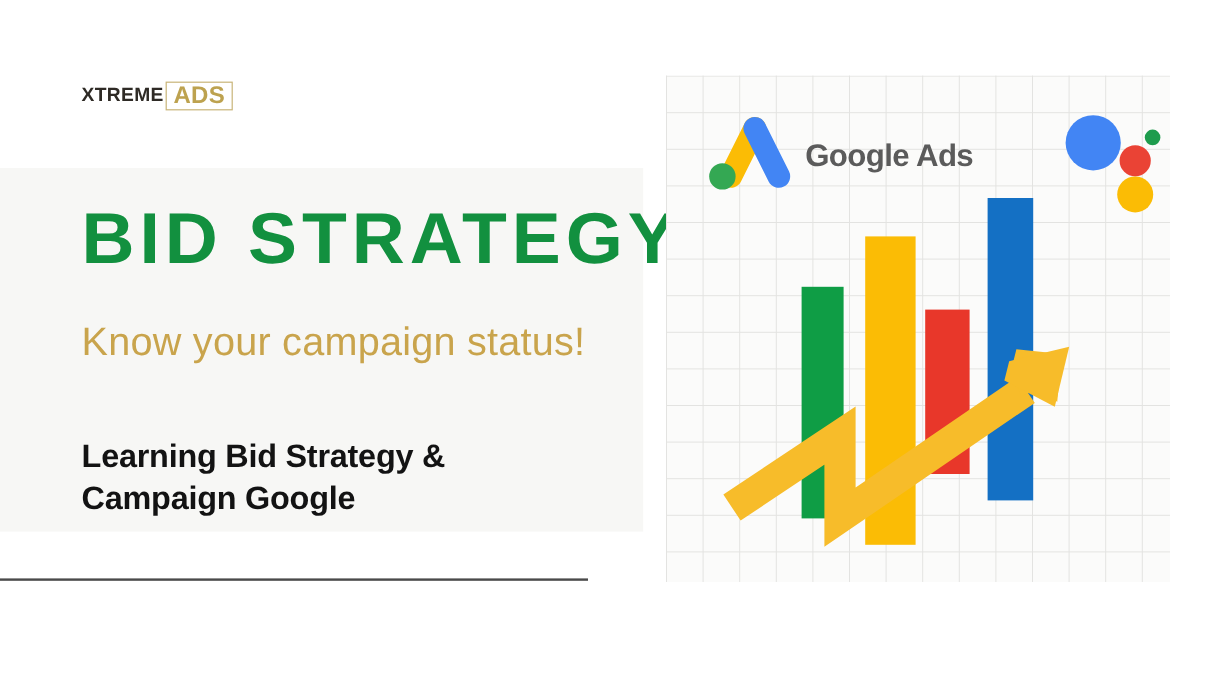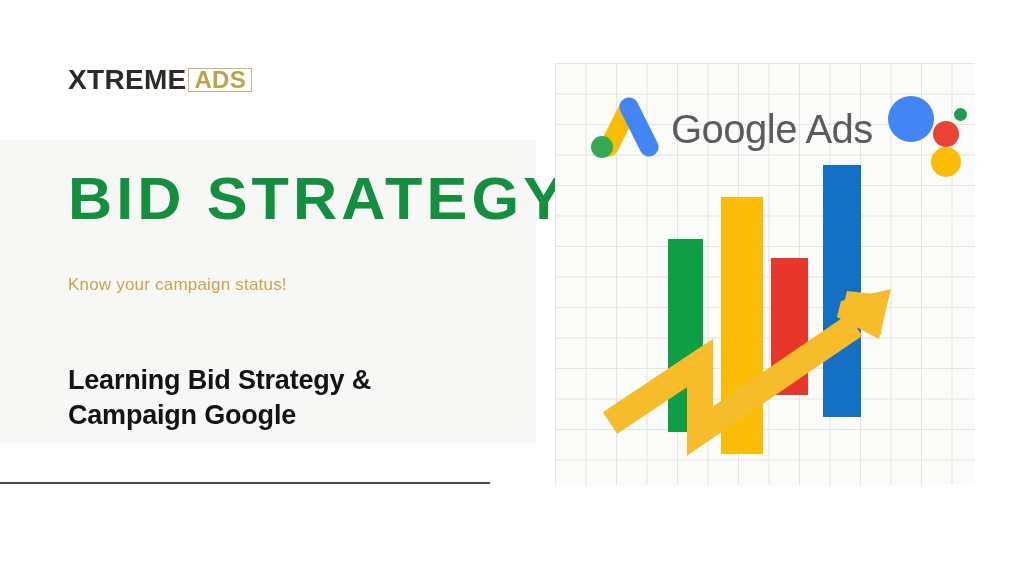--- a/index.html
+++ b/index.html
@@ -34,30 +34,30 @@
     position: absolute;
     left: 68px;
     top: 68px;
     display: flex;
     align-items: stretch;
     height: 24px;
   }
   .brand-xtreme {
     font-family: "Liberation Sans", sans-serif;
     font-weight: bold;
-    font-size: 28px;
+    font-size: 16px;
     letter-spacing: 0.3px;
     color: #2e2a25;
     line-height: 24px;
     padding-right: 2px;
   }
   .brand-ads {
     font-family: "Liberation Sans", sans-serif;
     font-weight: bold;
-    font-size: 24px;
+    font-size: 20px;
     letter-spacing: 0.3px;
     color: #bda24f;
     line-height: 22px;
     border: 1px solid #c9b478;
     padding: 0 5px 0 5px;
     box-sizing: border-box;
     height: 24px;
   }
 
   
@@ -74,21 +74,21 @@
     white-space: nowrap;
     transform: scaleX(1.02);
     transform-origin: left center;
   }
   .subhead {
     position: absolute;
     left: 68px;
     top: 268px;
     font-family: "Liberation Sans", sans-serif;
     font-weight: normal;
-    font-size: 17px;
+    font-size: 33px;
     line-height: 34px;
     letter-spacing: 0.2px;
     color: #c9a44c;
     white-space: nowrap;
   }
   .desc {
     position: absolute;
     left: 68px;
     top: 330px;
     width: 430px;
@@ -136,22 +136,22 @@
     left: 0;
     top: 0;
     width: 72px;
     height: 66px;
   }
   .ga-wordmark {
     position: absolute;
     left: 84px;
     top: 14px;
     font-family: "Liberation Sans", sans-serif;
-    font-weight: normal;
-    font-size: 40px;
+    font-weight: bold;
+    font-size: 26px;
     line-height: 40px;
     letter-spacing: -0.5px;
     color: #5b5b5b;
     white-space: nowrap;
   }
 
   
   .dots { position: absolute; left: 0; top: 0; width: 100%; height: 100%; }
   .dot { position: absolute; border-radius: 50%; }
 

